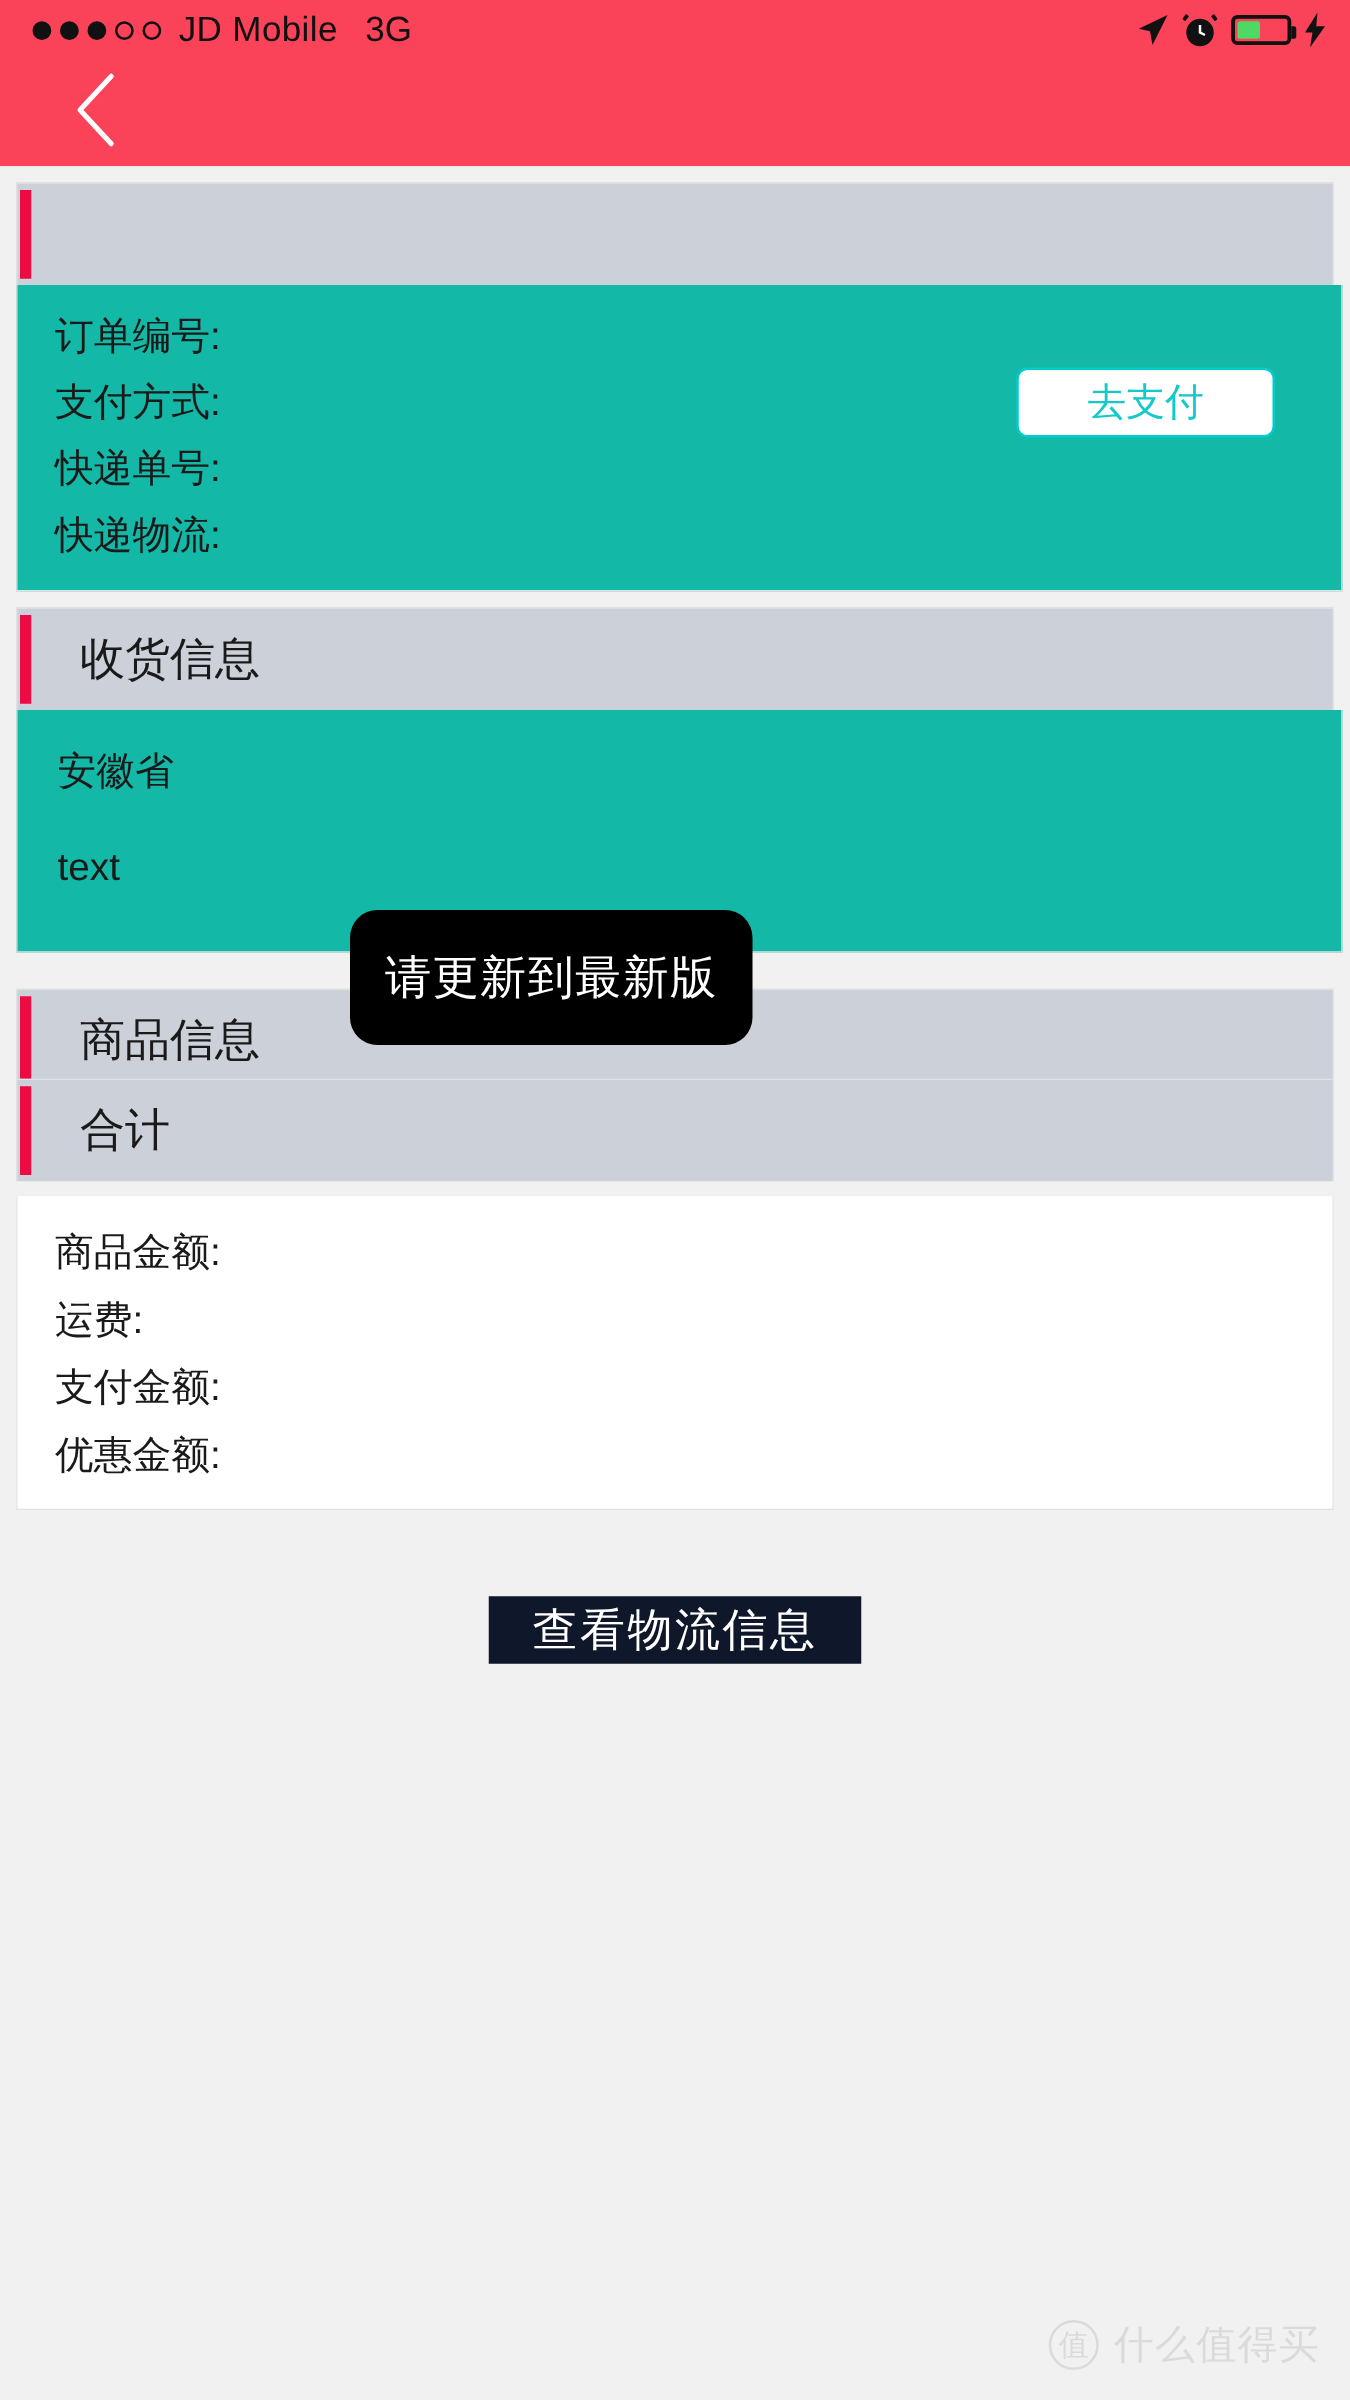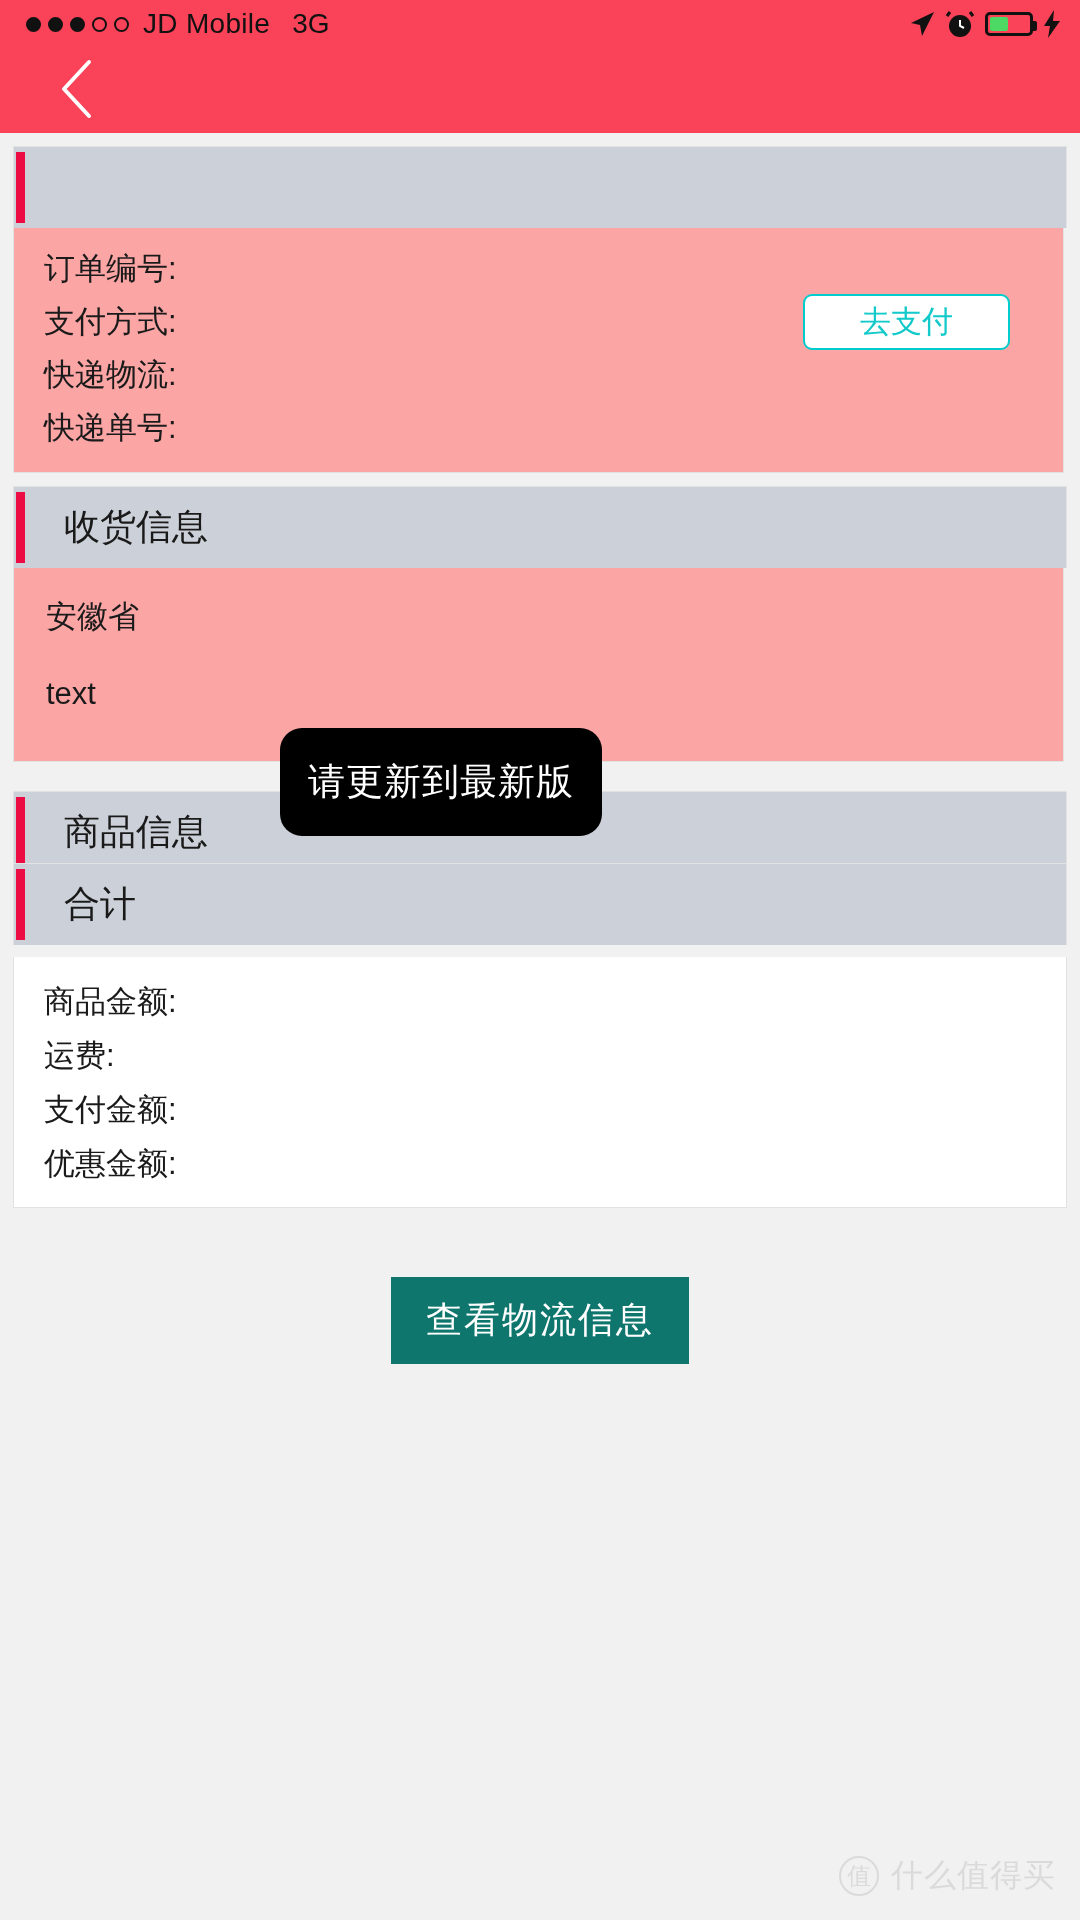--- a/index.html
+++ b/index.html
@@ -43,21 +43,21 @@
   .nav-title{ font-size:42px; color:#fff; font-weight:400; letter-spacing:2px; }
   .nav-back{
     position:absolute; left:46px; top:50%; transform:translateY(-50%);
     width:60px; height:60px; display:flex; align-items:center; justify-content:center;
   }
 
   
   .content{ position:absolute; left:0; top:133px; width:1080px; bottom:0; background:#f1f1f1; }
 
   .card{
-    margin:13px 16px 0 13px; background:#fca5a5;
+    margin:13px 6px 0 13px; background:#14b8a6;
     border:1px solid #e2e2e2; border-top:none;
   }
   .card-header{
     position:relative; background:#ccd0d8; height:82px;
     display:flex; align-items:center;
     border:1px solid #e2e2e2; border-bottom:none;
   }
   .card-header .accent{
     position:absolute; left:2px; top:5px; bottom:5px; width:9px; background:#ec0b43;
   }
@@ -89,21 +89,21 @@
 
   .totals-card{
     margin:0 13px; background:#fff; border:1px solid #e2e2e2; border-top:none;
     padding:18px 0 16px 0;
   }
   .totals-card .row{ min-height:54px; }
 
   
   .cta-wrap{ display:flex; justify-content:center; margin-top:69px; }
   .cta{
-    width:298px; height:87px; background:#0f766e; color:#fff;
+    width:298px; height:54px; background:#0f172a; color:#fff;
     font-size:36px; border:none; letter-spacing:2px;
     display:flex; align-items:center; justify-content:center;
     font-family:"Liberation Sans","DejaVu Sans",sans-serif;
   }
 
   
   .toast{
     position:absolute; left:280px; top:728px; width:322px; height:108px;
     background:#000; border-radius:22px; color:#fff;
     display:flex; align-items:center; justify-content:center;
@@ -186,25 +186,25 @@
             <span class="value"></span>
           </div>
           <div class="row">
             <span class="label">支付方式:</span>
             <span class="value"></span>
             <div class="pay-btn">
               <span>去支付</span>
             </div>
           </div>
           <div class="row">
+            <span class="label">快递单号:</span>
+            <span class="value"></span>
+          </div>
+          <div class="row">
             <span class="label">快递物流:</span>
-            <span class="value"></span>
-          </div>
-          <div class="row">
-            <span class="label">快递单号:</span>
             <span class="value"></span>
           </div>
         </div>
       </div>
     </div>
 
     <div>
       <div class="card-header" style="margin:13px 13px 0 13px;">
         <span class="accent"></span>
         <span class="htitle">收货信息</span>

